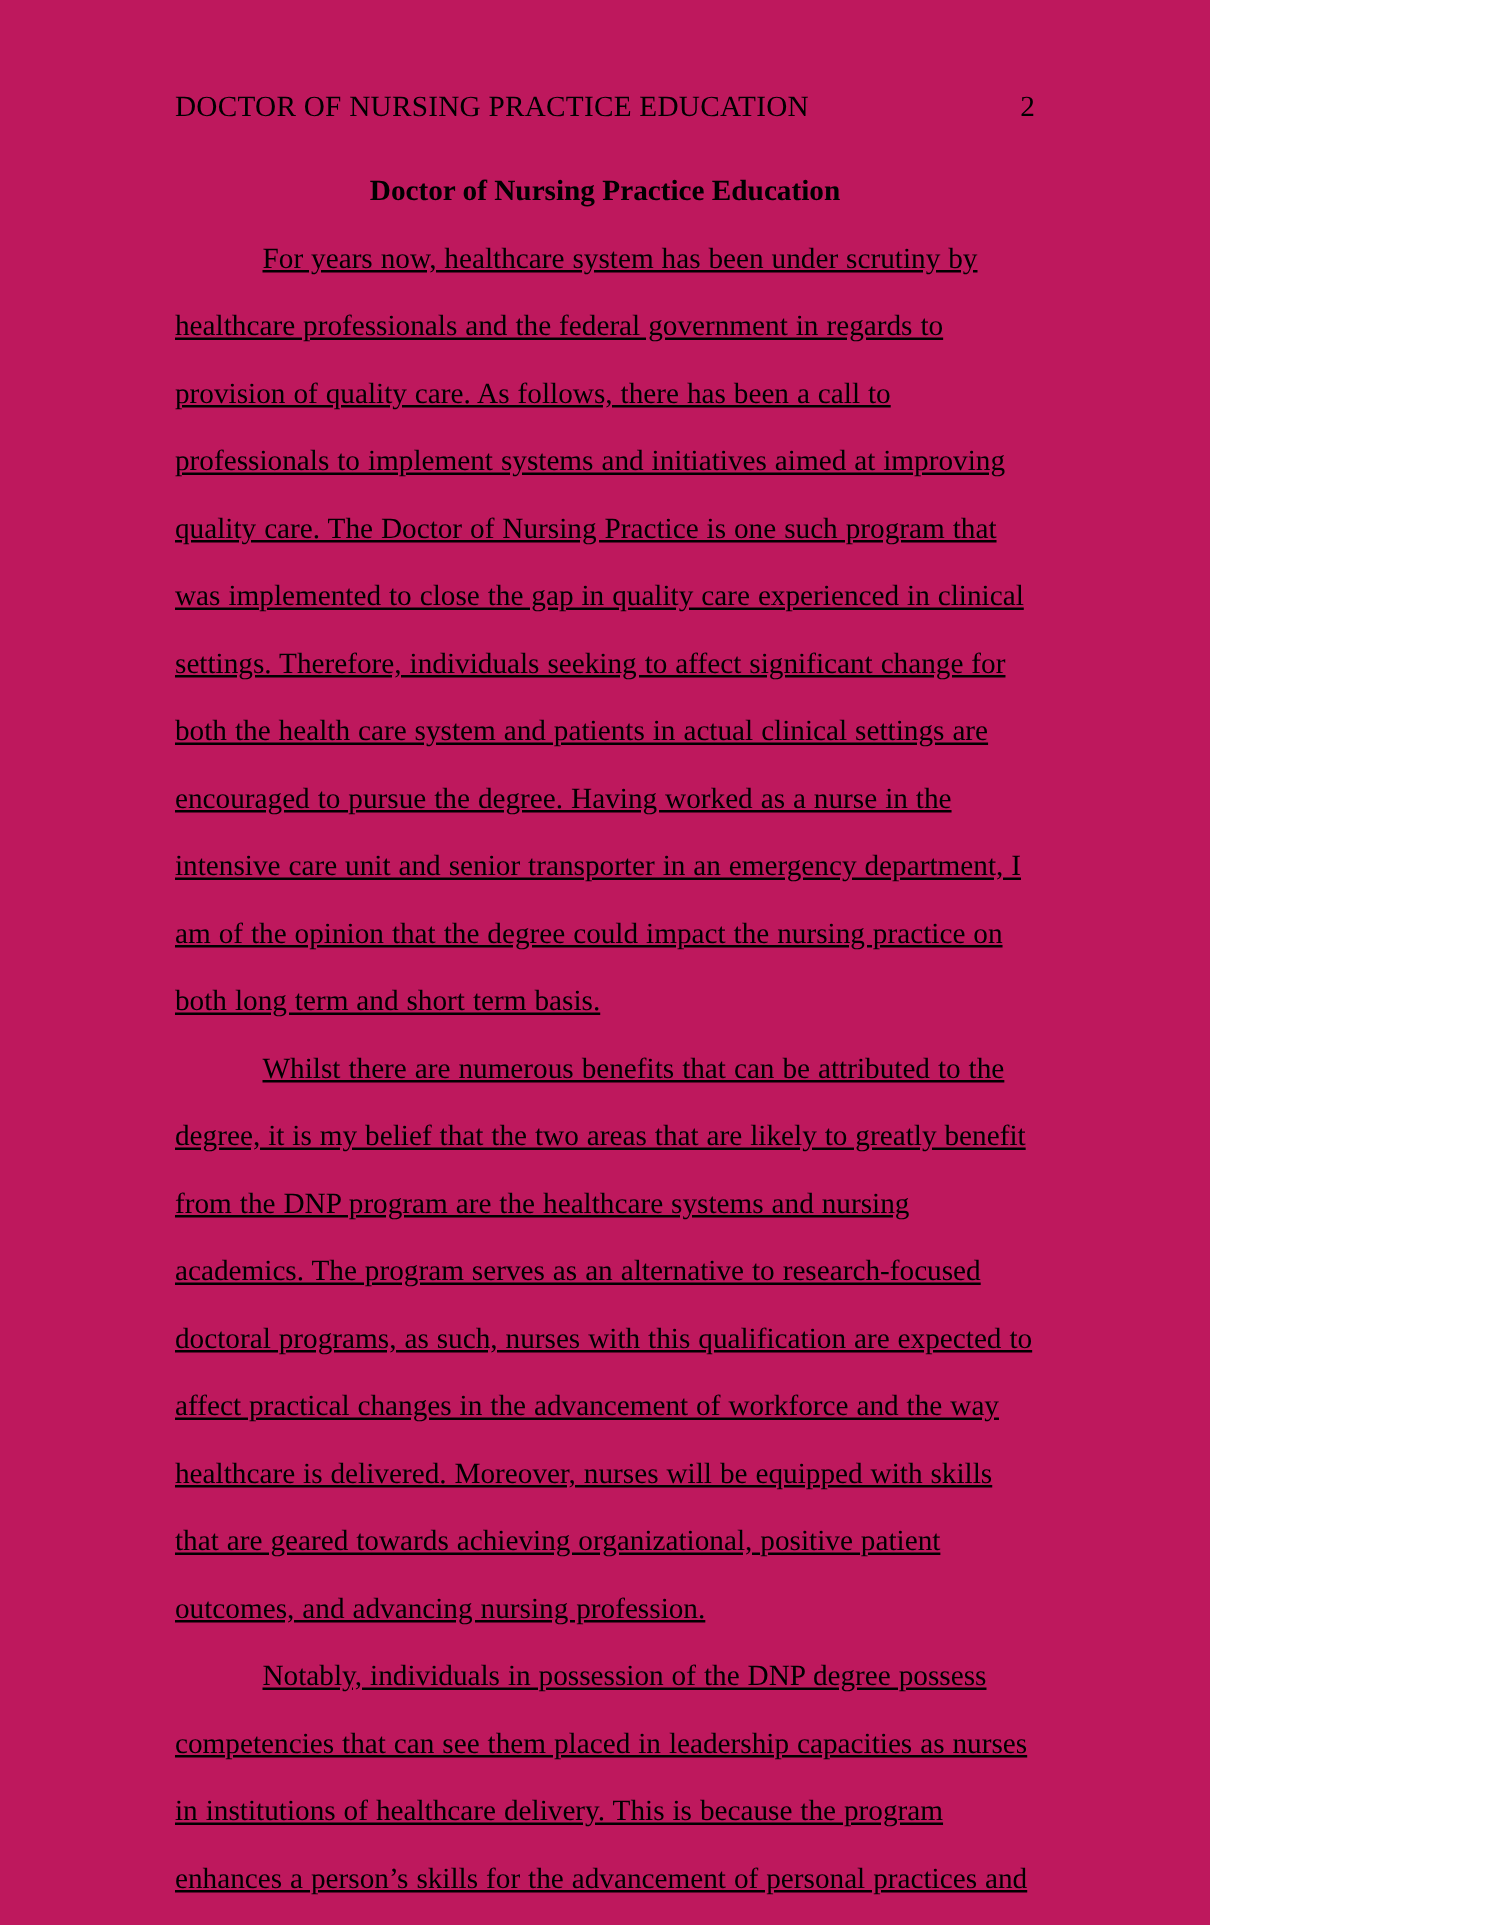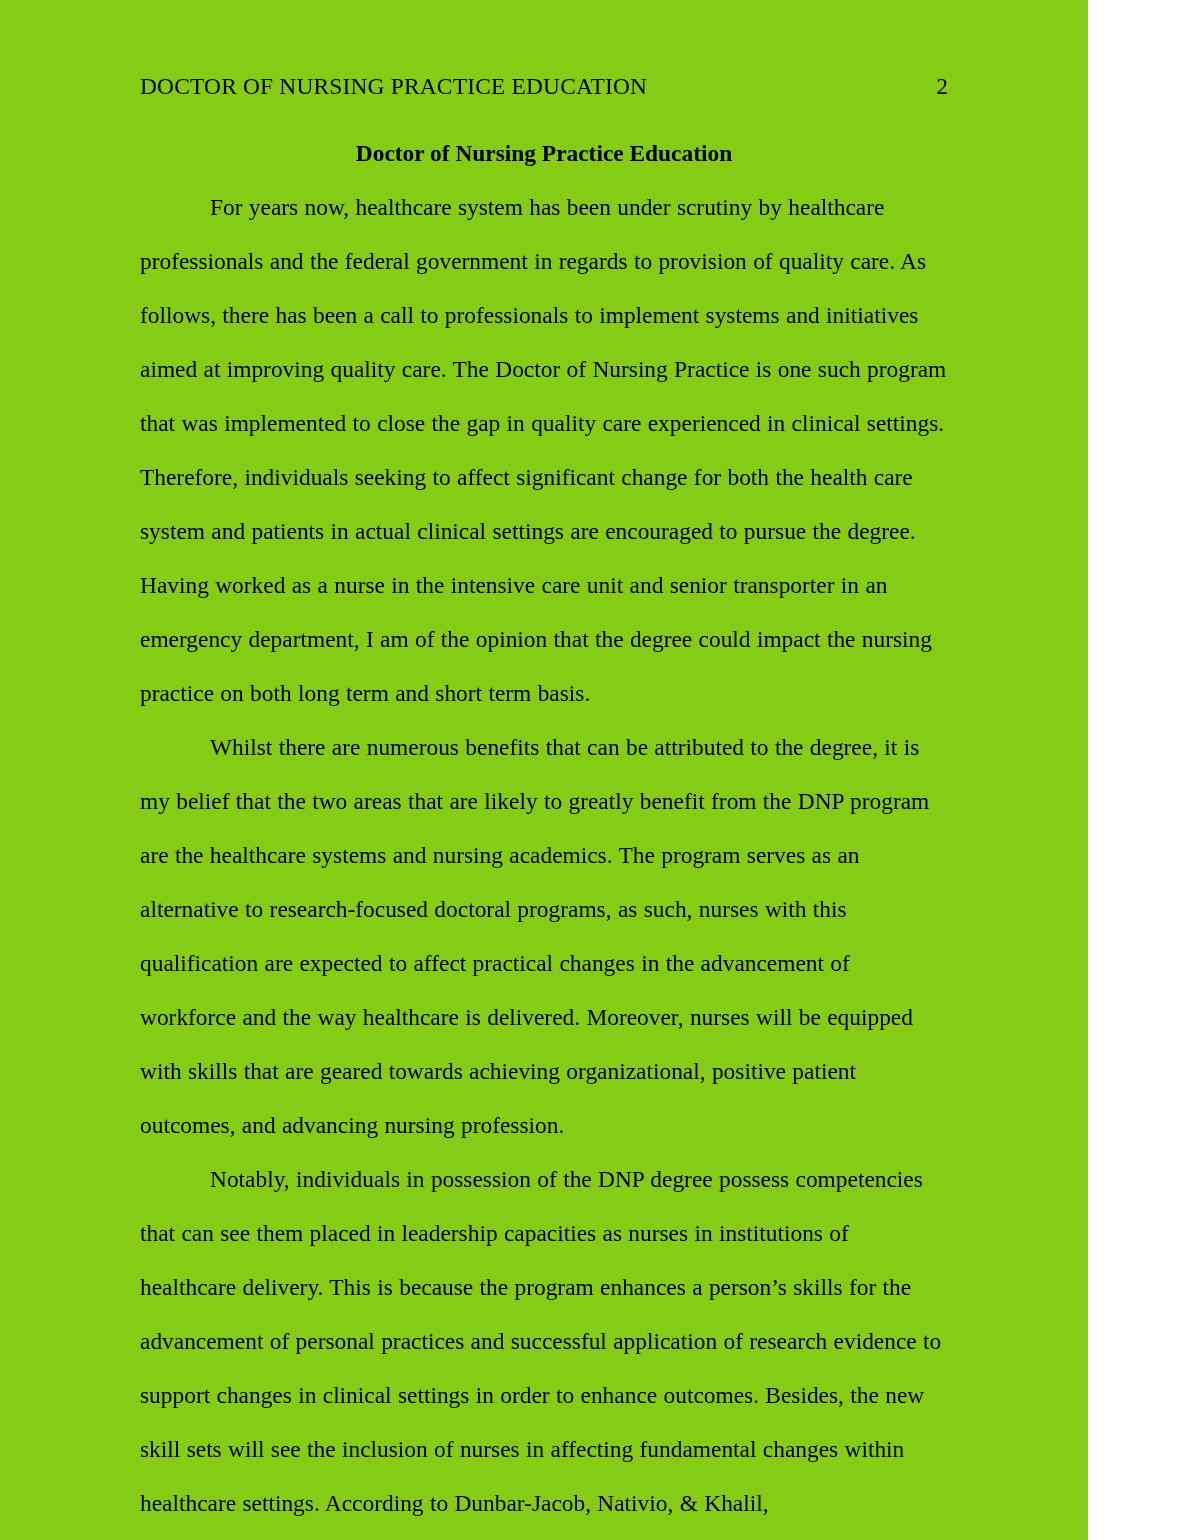--- a/index.html
+++ b/index.html
@@ -2,23 +2,23 @@
 <html><head>
 <meta charset="utf-8">
 <style>
   html, body {
     margin: 0;
     padding: 0;
     background: #ffffff;
   }
   .page {
     position: relative;
-    width: 1088px;
+    width: 968px;
     height: 1540px;
-    background: #84cc16;
+    background: #be185d;
     color: #000000;
     font-family: "Liberation Serif", "DejaVu Serif", serif;
     font-size: 23.4px;
     box-sizing: border-box;
     overflow: hidden;
   }
   .page-header {
     box-sizing: border-box;
     padding: 73px 140px 0 140px;
     display: flex;
@@ -43,20 +43,21 @@
   .doc-body {
     padding: 0 140px;
     text-align: left;
   }
   .doc-body p {
     margin: 0;
     padding: 0;
     line-height: 54px;
     text-indent: 70px;
     word-spacing: 0.5px;
+    text-decoration: underline;
   }
 </style>
 </head>
 <body>
 
 <div class="page">
 
   <div class="page-header">
     <span class="running-head">DOCTOR OF NURSING PRACTICE EDUCATION</span>
     <span class="page-number">2</span>

